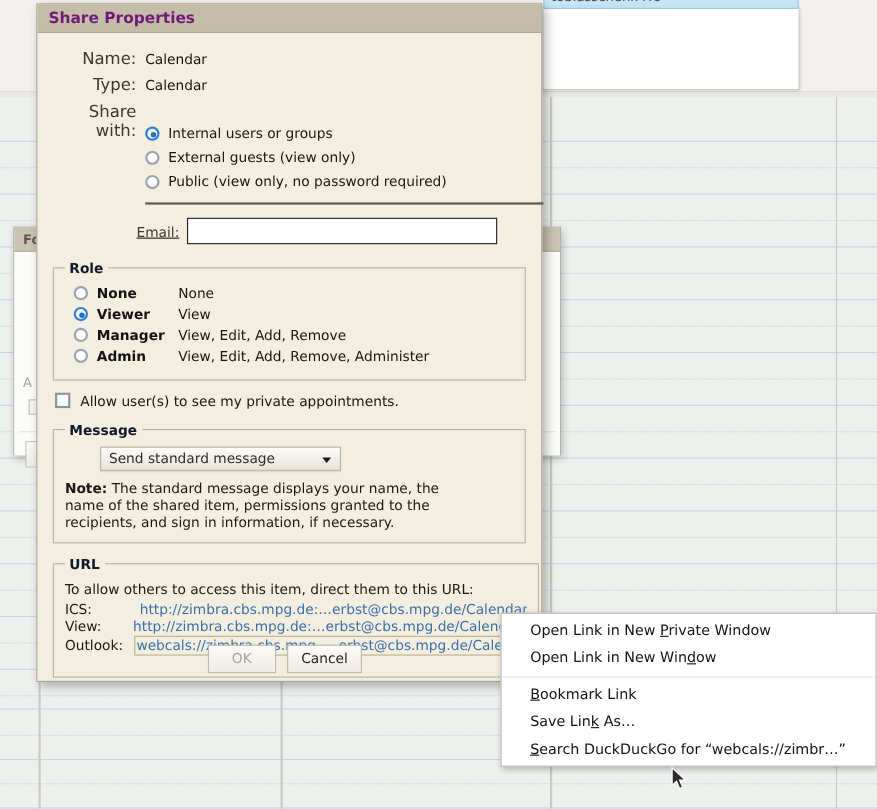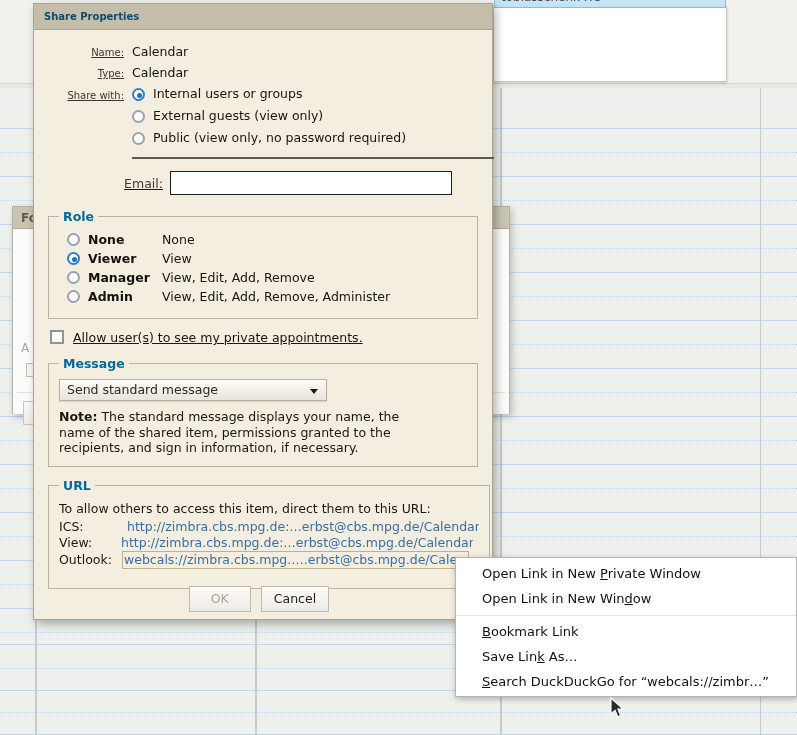--- a/index.html
+++ b/index.html
@@ -129,42 +129,41 @@
   #share-titlebar {
     height: 26px;
     background: #c4bdaa;
     border-bottom: 1px solid #aaa492;
     display: flex;
     align-items: center;
     padding: 0 10px;
   }
   #share-titlebar .t {
     font-weight: bold;
-    font-size: 10px;
-    color: #0c4a6e;
+    font-size: 14px;
+    color: #701a75;
   }
   #share-body {
     padding: 14px 14px 0 14px;
     position: relative;
     height: 591px;
   }
 
   .field-row {
     display: flex;
     align-items: baseline;
     margin-bottom: 6px;
   }
   .field-label {
     width: 84px;
     text-align: right;
     padding-right: 8px;
     color: #3b382f;
-    font-size: 10px;
+    font-size: 15px;
     flex: none;
-    text-decoration: underline;
   }
   .field-value {
     color: #14120e;
     font-size: 12.5px;
     font-weight: normal;
   }
 
   
   .radio-row {
     display: flex;
@@ -223,21 +222,21 @@
   
   fieldset {
     border: 1px solid #b9b2a1;
     margin: 0 0 11px 0;
     padding: 8px 10px 10px 10px;
     background: transparent;
   }
   legend {
     font-weight: bold;
     font-size: 12.5px;
-    color: #0369a1;
+    color: #0f172a;
     padding: 0 4px;
   }
 
   .role-row {
     display: flex;
     align-items: center;
     margin-bottom: 4px;
   }
   .role-row .radio { margin-left: 8px; margin-right: 8px; }
   .role-name {
@@ -250,43 +249,43 @@
   .role-desc {
     font-size: 12.5px;
     color: #17150f;
   }
 
   
   .allow-row {
     display: flex;
     align-items: flex-start;
     margin: 0 0 11px 2px;
-    text-decoration: underline;
   }
   .checkbox {
     width: 14px; height: 14px;
     border: 2px solid #8d94a0;
     background: #fff;
     flex: none;
     margin-right: 9px;
   }
   .allow-label { font-size: 12.5px; color: #17150f; }
 
   
   .msg-select {
-    width: 268px; height: 22px;
+    width: 219px; height: 22px;
     border: 1px solid #b6b1a4;
     background: linear-gradient(to bottom, #fcfbf8 0%, #f0eee7 55%, #e7e4db 100%);
     font-size: 12.5px;
     color: #2d2a24;
     padding: 0 20px 0 7px;
     line-height: 20px;
     position: relative;
     margin-bottom: 8px;
     box-shadow: 0 1px 1px rgba(0,0,0,0.10);
+    margin-left: 32px;
   }
   .msg-select .arrow {
     position: absolute;
     right: 8px; top: 9px;
     width: 0; height: 0;
     border-left: 4.5px solid transparent;
     border-right: 4.5px solid transparent;
     border-top: 5px solid #1a1a1a;
   }
   .note {

